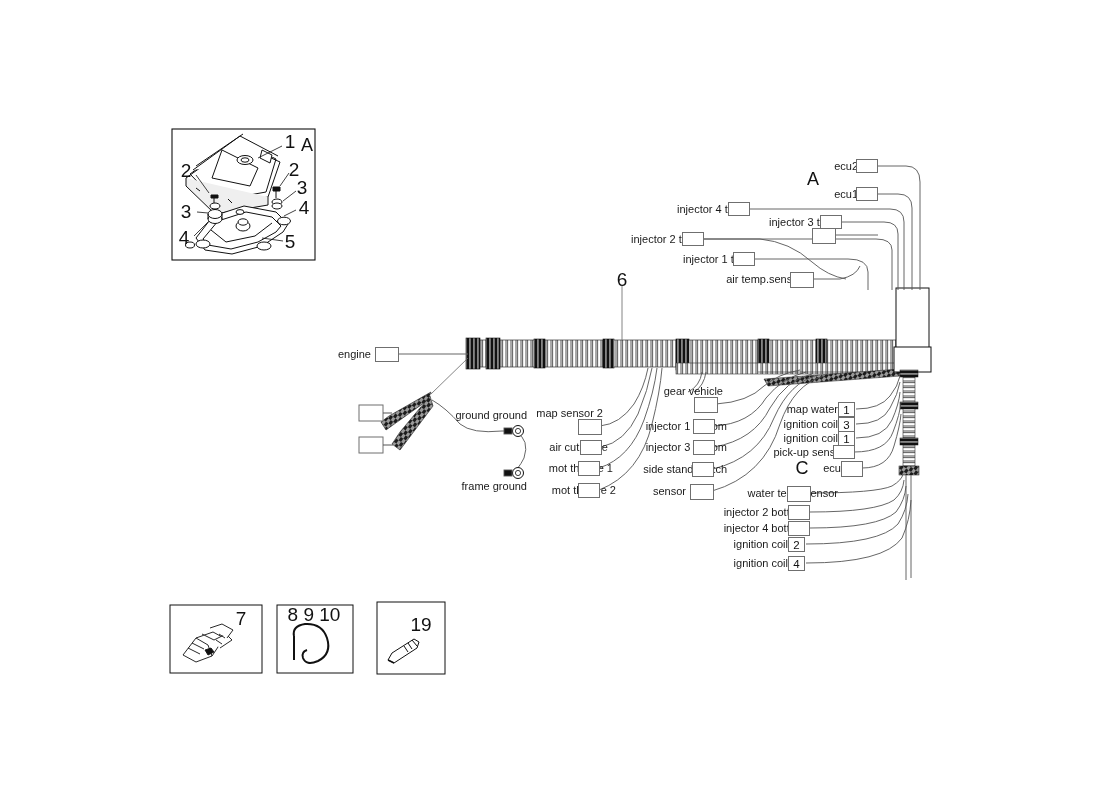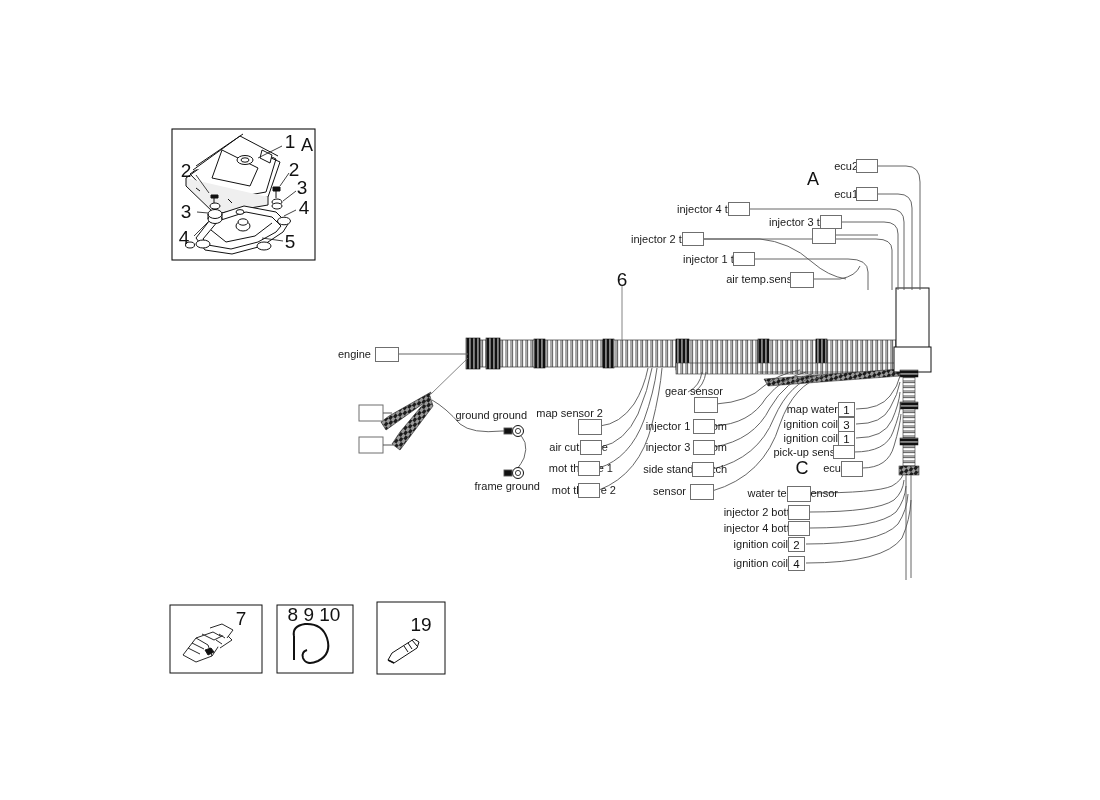--- a/index.html
+++ b/index.html
@@ -282,21 +282,21 @@
 
   <div class="num" style="left:622px;top:280px">6</div>
 
   <div class="big" style="left:813px;top:179px">A</div>
   <div class="big" style="left:802px;top:468px">C</div>
 
   <div class="lbl r" style="left:371px;top:354px">engine</div>
   <div class="cbox" style="left:375px;top:347px;width:24px;height:15px"></div>
 
   <div class="lbl r" style="left:527px;top:415px">ground ground</div>
-  <div class="lbl r" style="left:540px;top:486px">frame ground</div>
+  <div class="lbl r" style="left:527px;top:486px">frame ground</div>
 
   <div class="lbl r" style="left:858px;top:166px">ecu2</div>
   <div class="cbox" style="left:856px;top:159px;width:22px;height:14px"></div>
 
   <div class="lbl r" style="left:858px;top:194px">ecu1</div>
   <div class="cbox" style="left:856px;top:187px;width:22px;height:14px"></div>
 
   <div class="lbl r" style="left:740px;top:209px">injector 4 top</div>
   <div class="cbox" style="left:728px;top:202px;width:22px;height:14px"></div>
 
@@ -319,21 +319,21 @@
 
   <div class="lbl r" style="left:608px;top:447px">air cut valve</div>
   <div class="cbox" style="left:580px;top:440px;width:22px;height:15px"></div>
 
   <div class="lbl r" style="left:613px;top:468px">mot throttle 1</div>
   <div class="cbox" style="left:578px;top:461px;width:22px;height:15px"></div>
 
   <div class="lbl r" style="left:616px;top:490px">mot throttle 2</div>
   <div class="cbox" style="left:578px;top:483px;width:22px;height:15px"></div>
 
-  <div class="lbl r" style="left:723px;top:391px">gear sensor</div>
+  <div class="lbl r" style="left:723px;top:391px">gear vehicle</div>
   <div class="cbox" style="left:694px;top:397px;width:24px;height:16px"></div>
 
   <div class="lbl r" style="left:727px;top:426px">injector 1 bottom</div>
   <div class="cbox" style="left:693px;top:419px;width:22px;height:15px"></div>
 
   <div class="lbl r" style="left:727px;top:447px">injector 3 bottom</div>
   <div class="cbox" style="left:693px;top:440px;width:22px;height:15px"></div>
 
   <div class="lbl r" style="left:727px;top:469px">side stand switch</div>
   <div class="cbox" style="left:692px;top:462px;width:22px;height:15px"></div>

